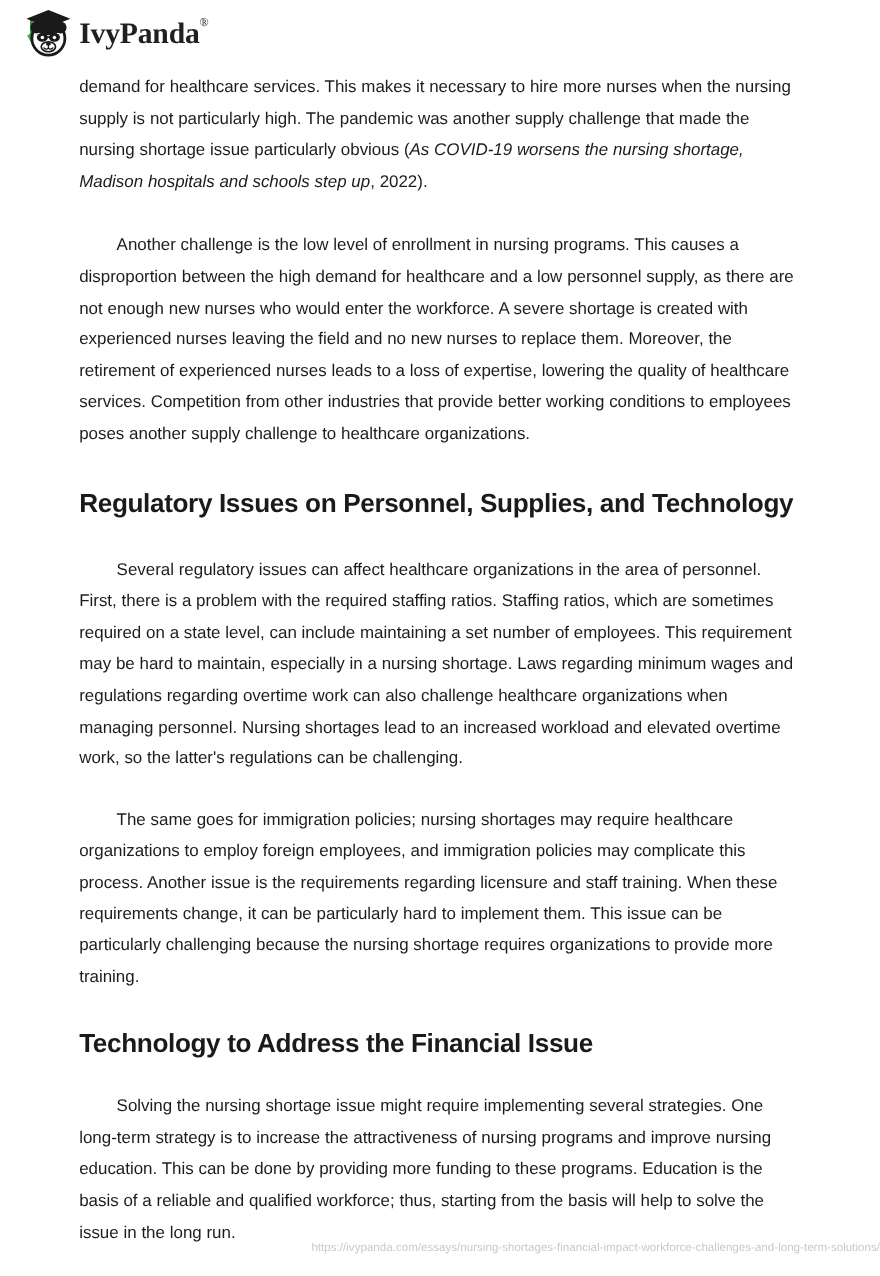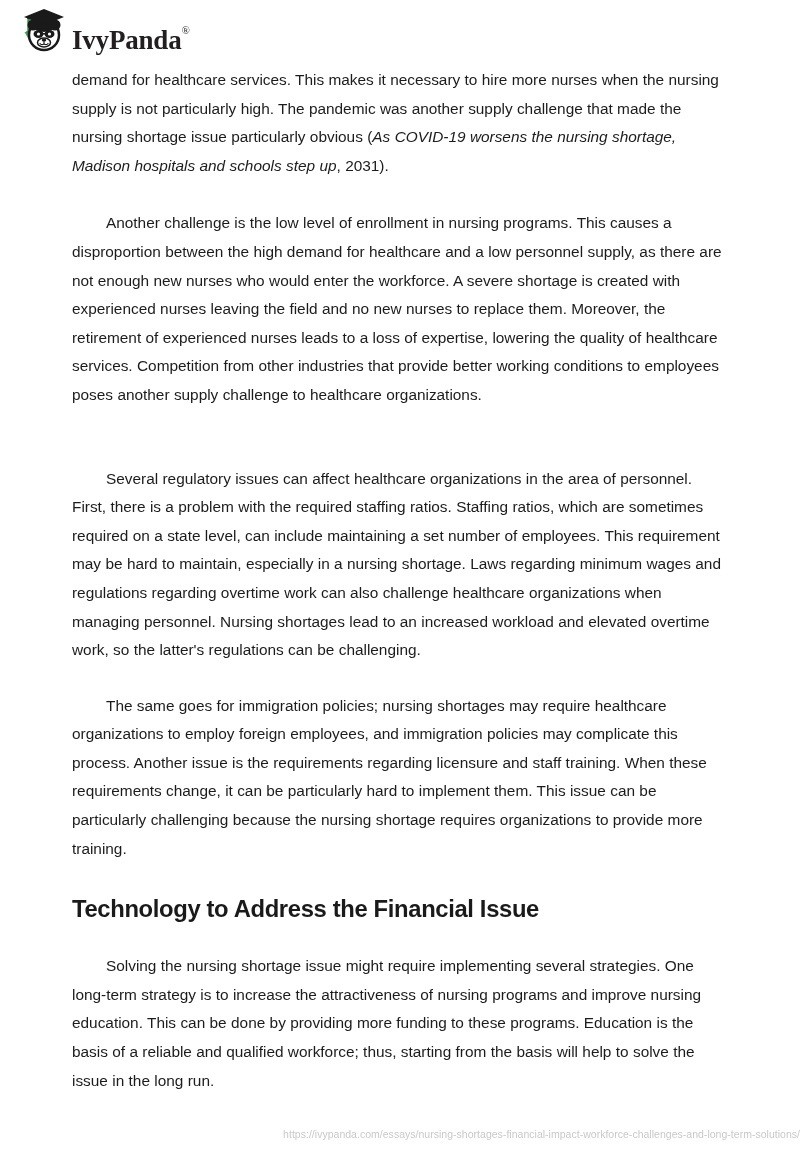--- a/index.html
+++ b/index.html
@@ -23,21 +23,21 @@
     left: 0;
     width: 800px;
     height: 58px;
   }
 
   .brand {
     position: absolute;
     left: 14px;
     top: 5px;
     display: flex;
-    align-items: flex-end;
+    align-items: center;
     gap: 6px;
     height: 48px;
   }
   .brand-mark {
     width: 52px;
     height: 48px;
     display: block;
     flex: 0 0 auto;
   }
   .brand-word {
@@ -162,28 +162,29 @@
 
       <path d="M27 22 Q27 26 29 27" stroke="#1a1a1a" stroke-width="2.5" fill="none"></path>
     </svg>
     <span class="brand-word"><span>IvyPanda</span><sup>®</sup></span>
   </div>
 
 </div>
 
 <div class="content">
 
-  <p class="para no-indent"><span>demand for healthcare services. This makes it necessary to hire more nurses when the nursing supply is not particularly high. The pandemic was another supply challenge that made the nursing shortage issue particularly obvious (</span><em>As COVID-19 worsens the nursing shortage, Madison hospitals and schools step up</em><span>, 2031).</span></p>
+  <p class="para no-indent"><span>demand for healthcare services. This makes it necessary to hire more nurses when the nursing supply is not particularly high. The pandemic was another supply challenge that made the nursing shortage issue particularly obvious (</span><em>As COVID-19 worsens the nursing shortage, Madison hospitals and schools step up</em><span>, 2022).</span></p>
 
   <div class="gap-after-p1"></div>
 
   <p class="para">Another challenge is the low level of enrollment in nursing programs. This causes a disproportion between the high demand for healthcare and a low personnel supply, as there are not enough new nurses who would enter the workforce. A severe shortage is created with experienced nurses leaving the field and no new nurses to replace them. Moreover, the retirement of experienced nurses leads to a loss of expertise, lowering the quality of healthcare services. Competition from other industries that provide better working conditions to employees poses another supply challenge to healthcare organizations.</p>
 
   <div class="gap-after-p2"></div>
 
+  <h2 class="section-heading">Regulatory Issues on Personnel, Supplies, and Technology</h2>
 
   <div class="gap-after-h1"></div>
 
   <p class="para">Several regulatory issues can affect healthcare organizations in the area of personnel. First, there is a problem with the required staffing ratios. Staffing ratios, which are sometimes required on a state level, can include maintaining a set number of employees. This requirement may be hard to maintain, especially in a nursing shortage. Laws regarding minimum wages and regulations regarding overtime work can also challenge healthcare organizations when managing personnel. Nursing shortages lead to an increased workload and elevated overtime work, so the latter's regulations can be challenging.</p>
 
   <div class="gap-after-p3"></div>
 
   <p class="para">The same goes for immigration policies; nursing shortages may require healthcare organizations to employ foreign employees, and immigration policies may complicate this process. Another issue is the requirements regarding licensure and staff training. When these requirements change, it can be particularly hard to implement them. This issue can be particularly challenging because the nursing shortage requires organizations to provide more training.</p>
 
   <div class="gap-after-p4"></div>

